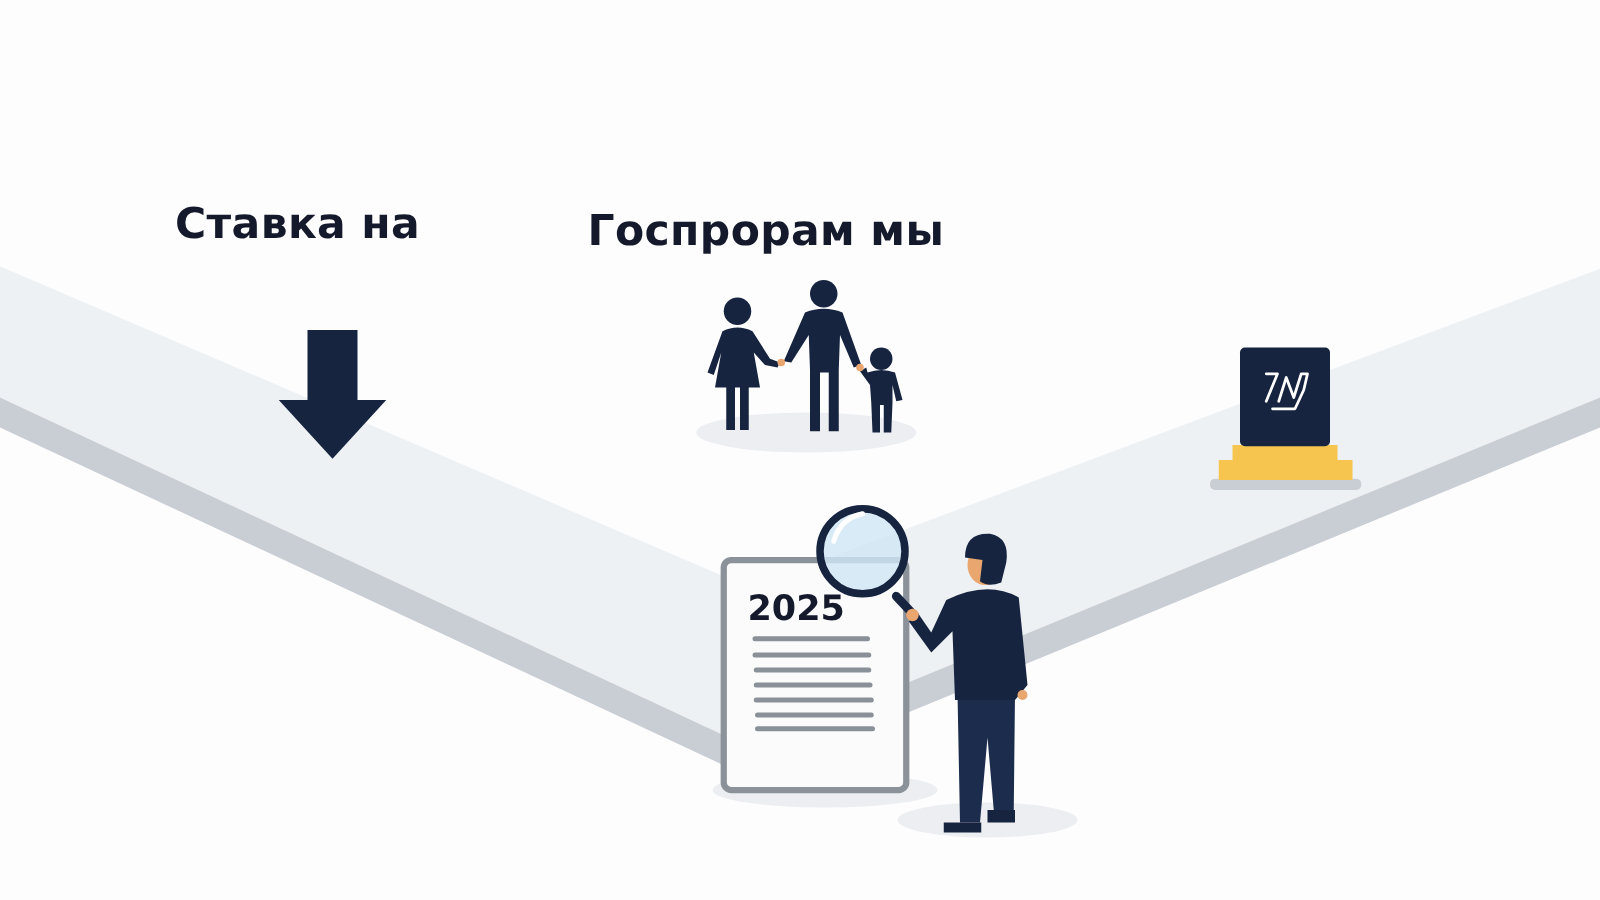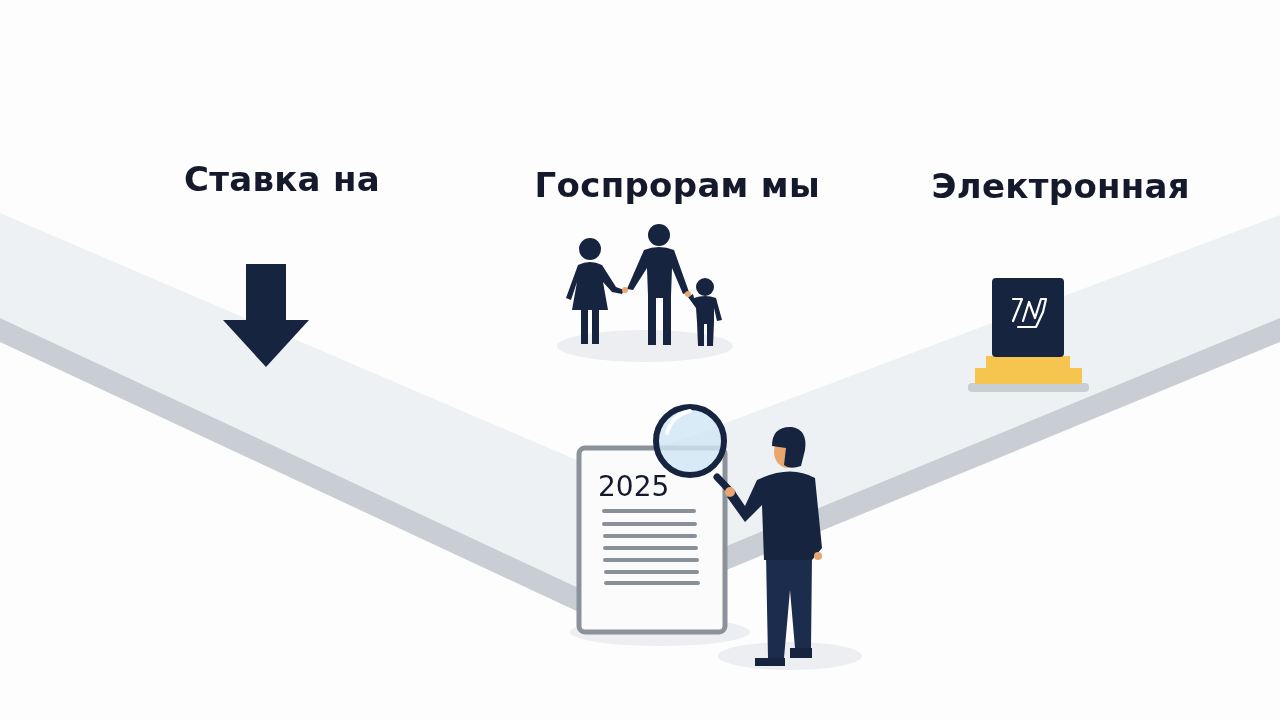--- a/index.html
+++ b/index.html
@@ -1,23 +1,23 @@
 <!DOCTYPE html>
 <html><head>
   <meta charset="utf-8">
   <style>
     html, body { margin:0; padding:0; }
     body { width:1280px; height:720px; overflow:hidden; background:#fdfdfe; position:relative; font-family:"DejaVu Sans", sans-serif; }
     .scene { position:absolute; left:0; top:0; width:1280px; height:720px; }
-    .label { position:absolute; color:#141a2b; font-weight:bold; text-align:right; font-family:"DejaVu Sans", sans-serif; letter-spacing:0.3px; }
+    .label { position:absolute; color:#141a2b; font-weight:bold; text-align:left; font-family:"DejaVu Sans", sans-serif; letter-spacing:0.3px; }
     .label .line { display:block; white-space:nowrap; }
     #lbl-rate { left:140px; top:156px; width:240px; font-size:34px; line-height:46px; }
     #lbl-gov { left:470px; top:146px; width:350px; font-size:34px; line-height:46px;margin-top:16px; }
     #lbl-ereg { left:860px; top:163px; width:330px; font-size:34px; line-height:46px; }
-    .doc-year { position:absolute; left:598px; top:470px; font-size:28px; font-weight:normal; color:#141a2b; font-family:"DejaVu Sans", sans-serif; }
+    .doc-year { position:absolute; left:598px; top:470px; font-size:28px; font-weight:bold; color:#141a2b; font-family:"DejaVu Sans", sans-serif; }
   </style>
 </head>
 <body>
 
 <svg class="scene" viewBox="0 0 1280 720" xmlns="http://www.w3.org/2000/svg">
 
   <g>
     <polygon points="0,213 600,470 1280,215 1280,318 600,598 0,318" fill="#eef1f4"></polygon>
     <polygon points="0,318 600,598 1280,318 1280,342 600,622 0,342" fill="#c9ced4"></polygon>
   </g>
@@ -85,16 +85,15 @@
 
 <div class="label" id="lbl-rate">
   <span class="line">Ставка на</span>
 </div>
 
 <div class="label" id="lbl-gov">
   <span class="line">Госпрорам мы</span>
 </div>
 
 <div class="label" id="lbl-ereg">
-  <span class="line">Электронная</span>
 </div>
 
 <div class="doc-year">2025</div>
 
 </body></html>

